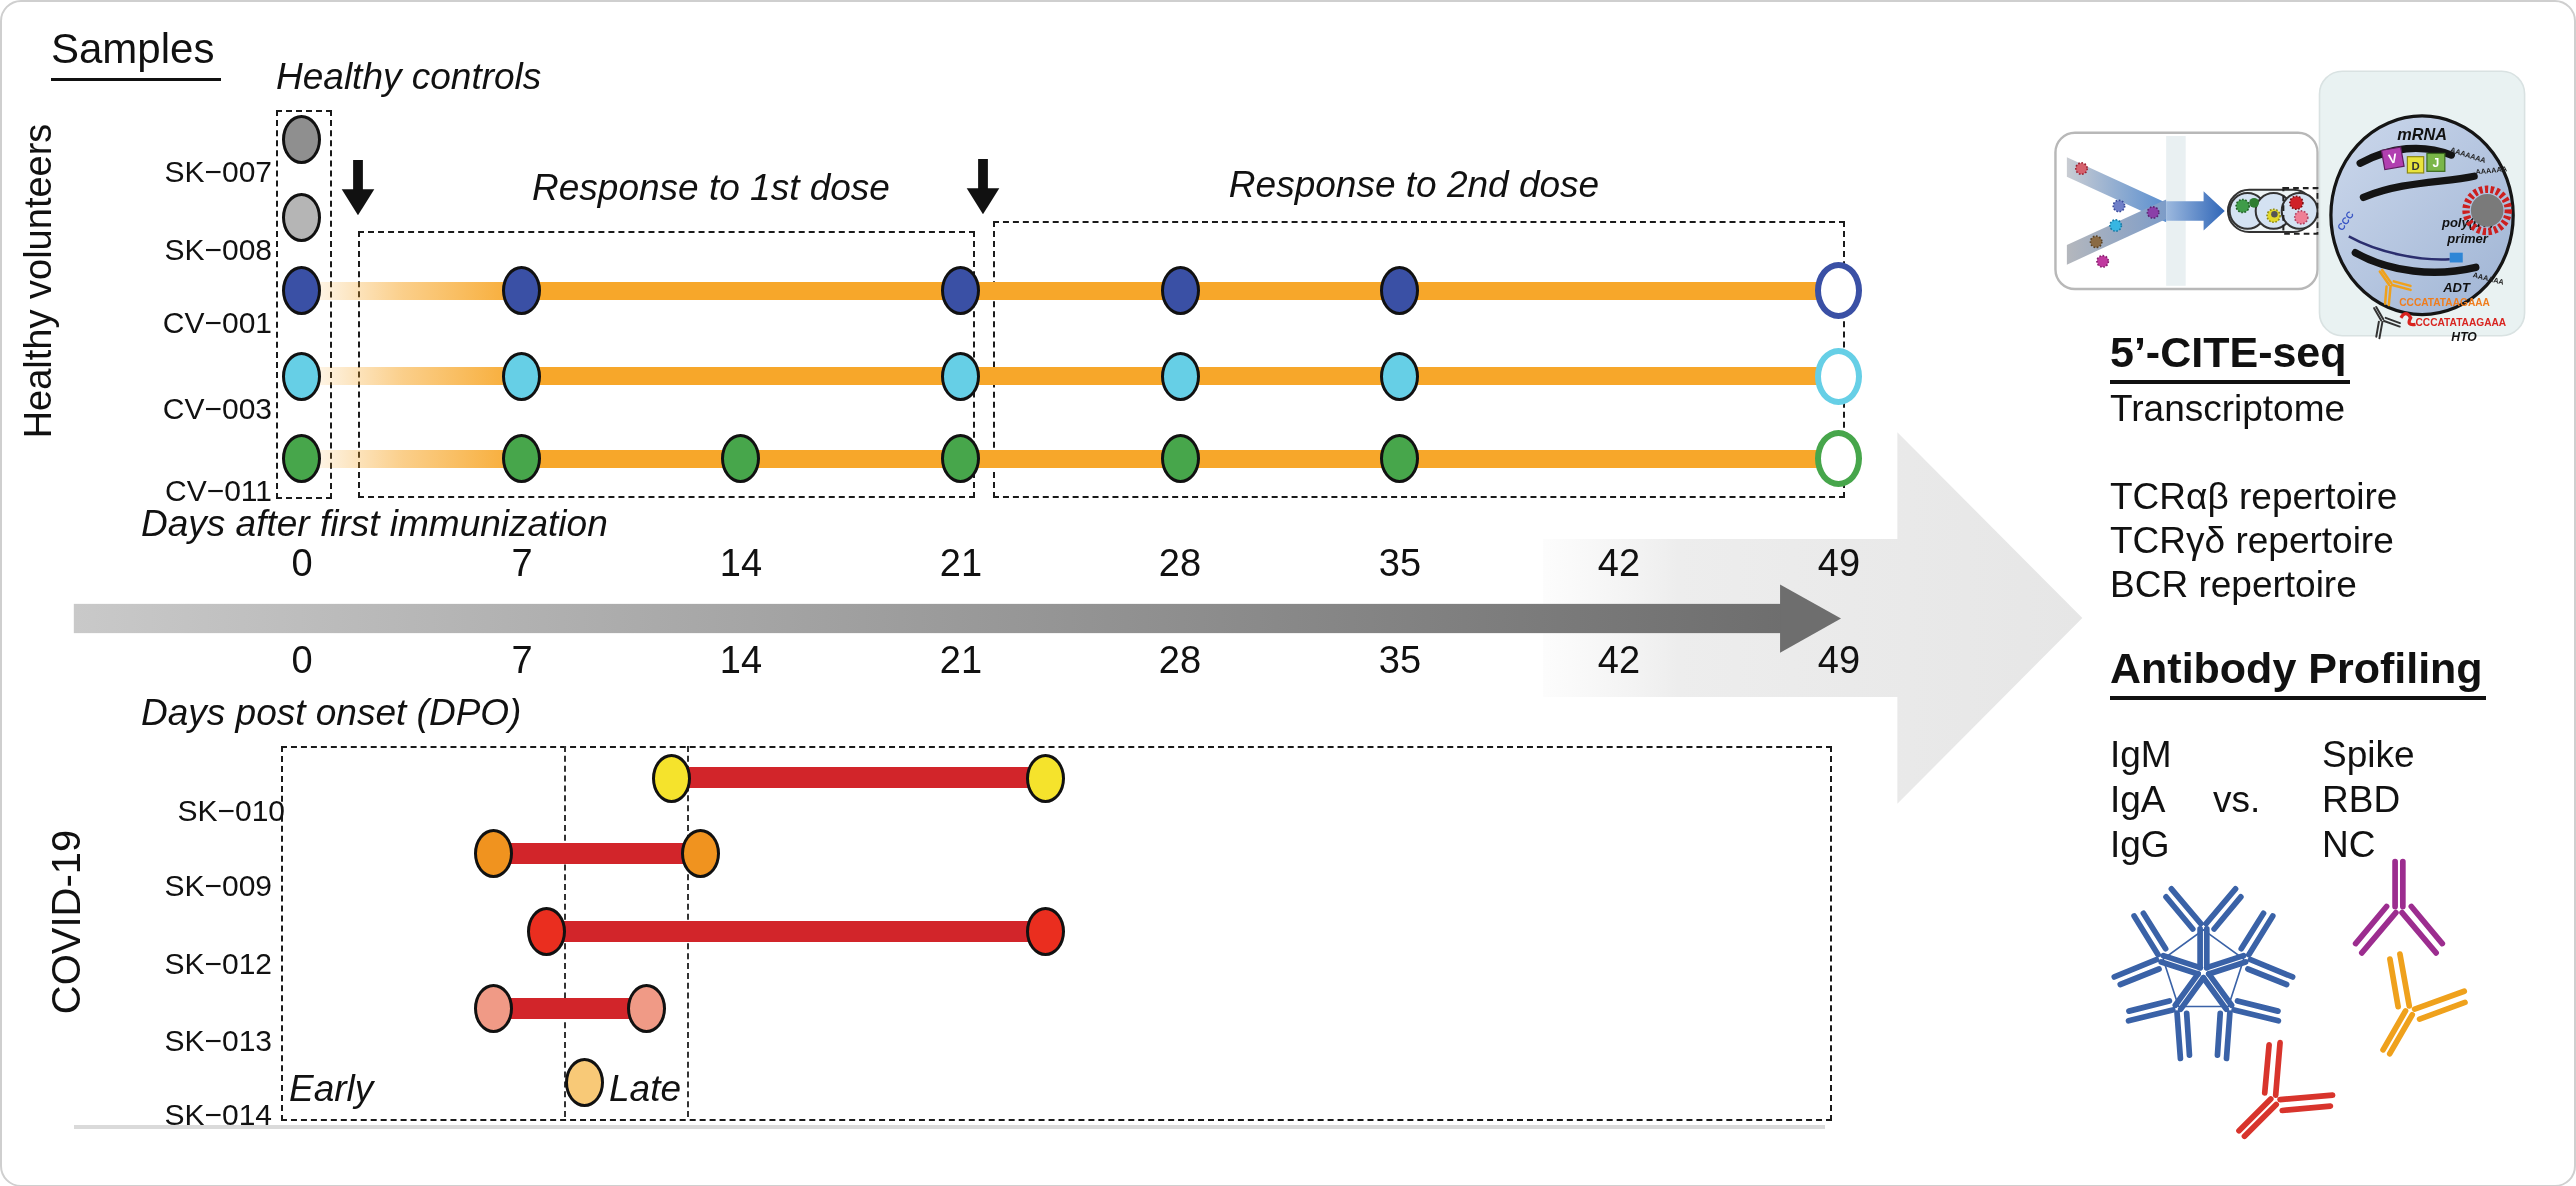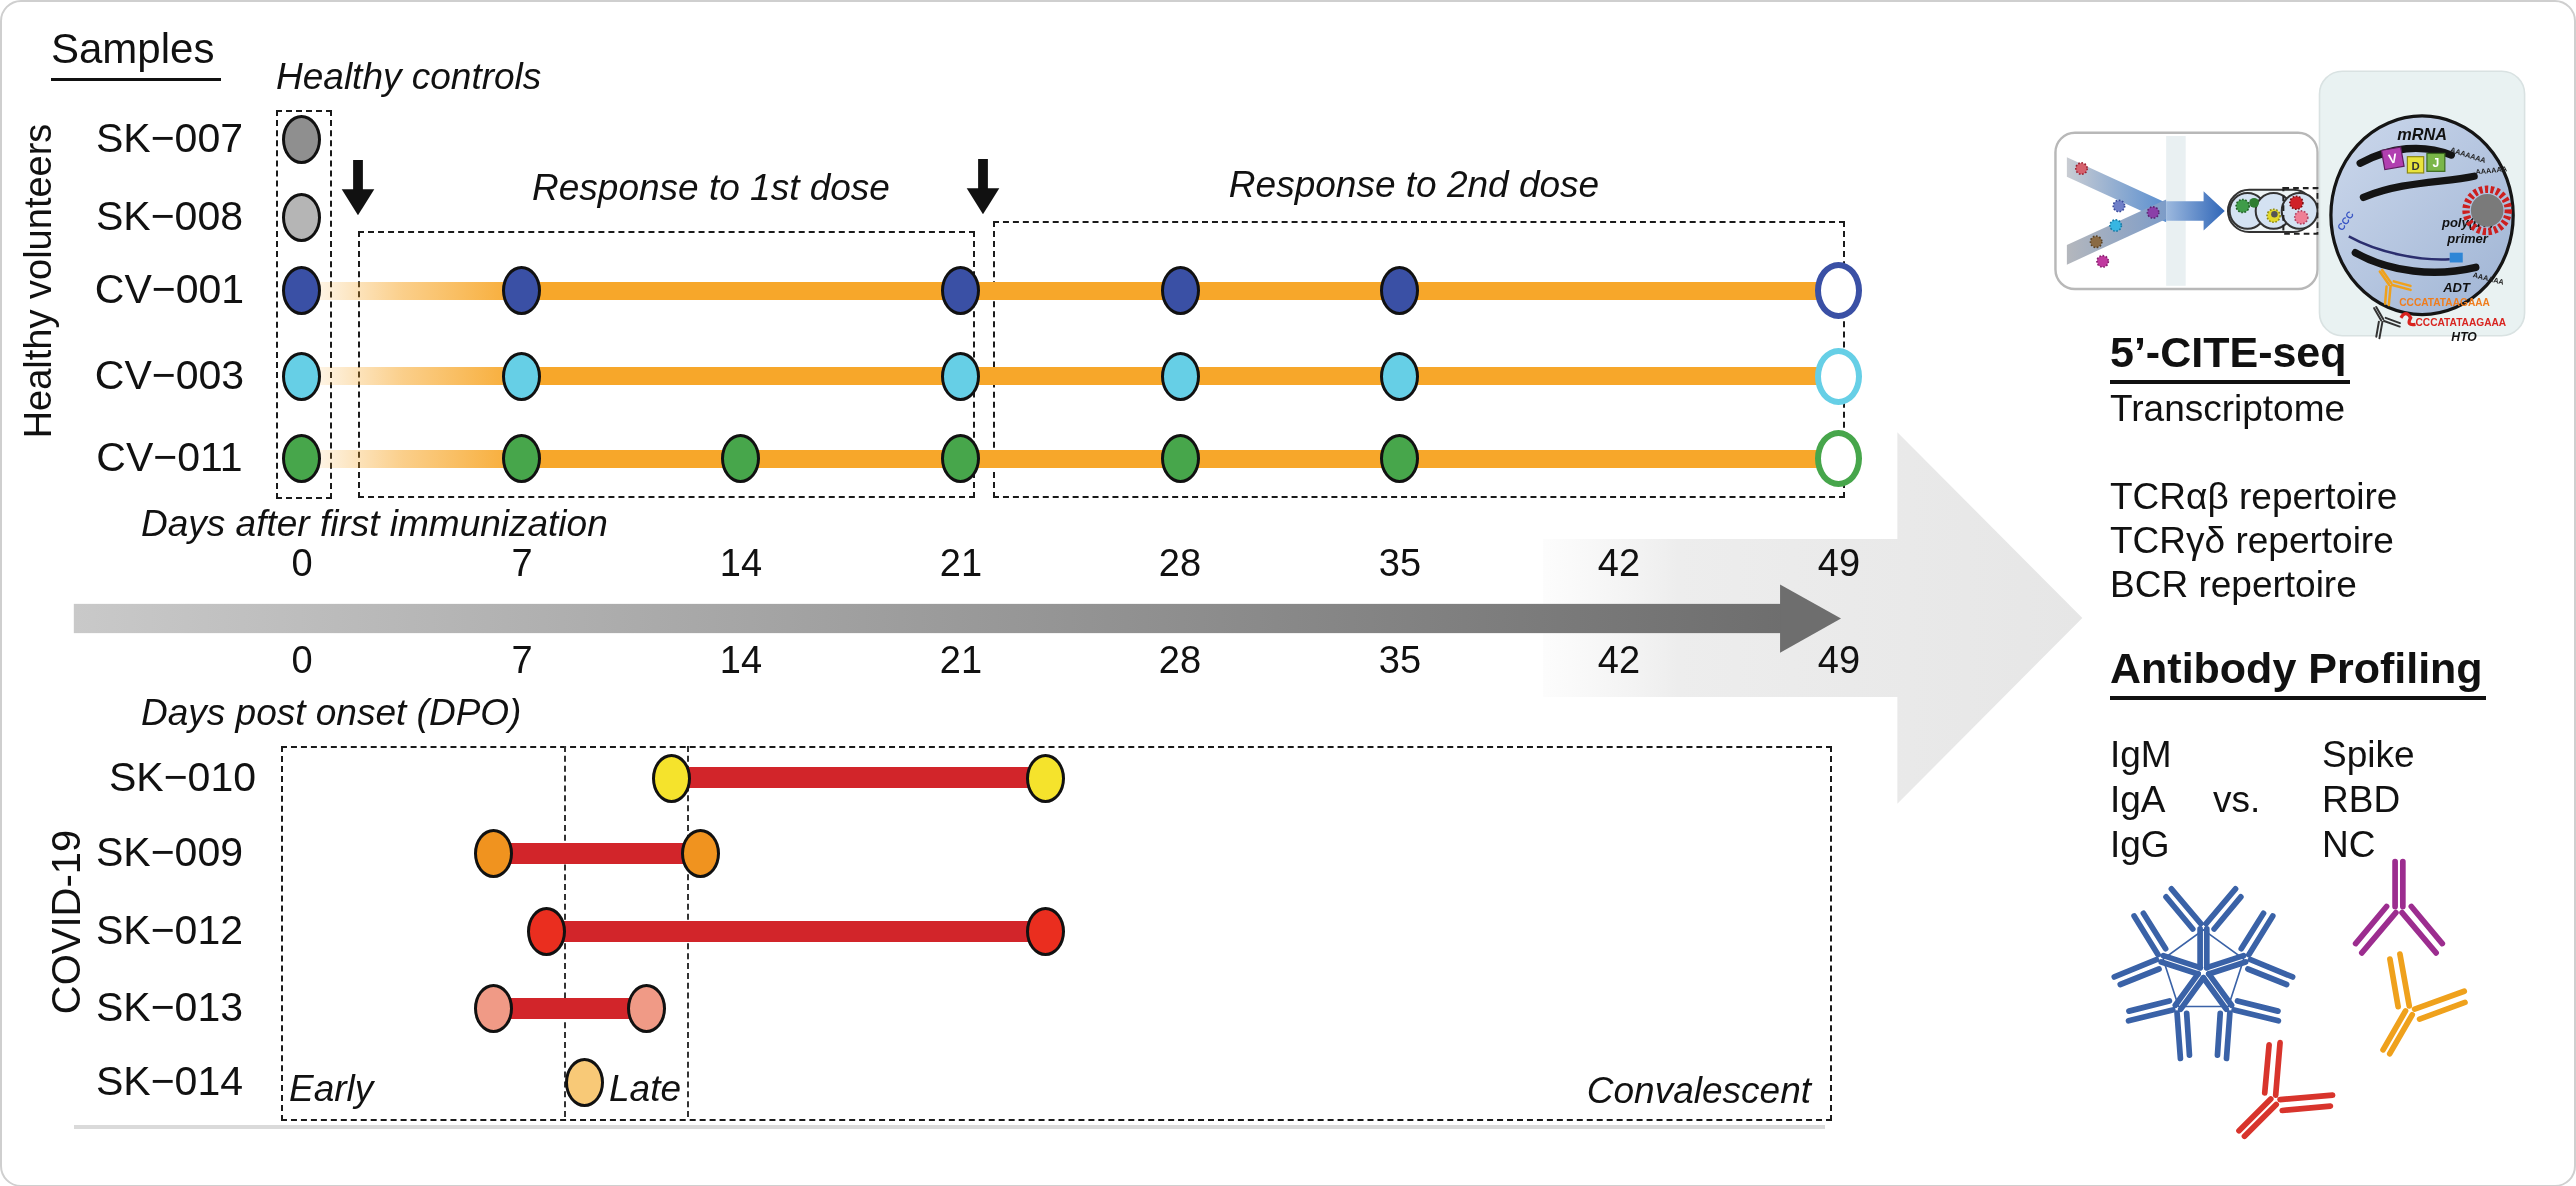--- a/index.html
+++ b/index.html
@@ -9,21 +9,21 @@
     font-family:"Liberation Sans","DejaVu Sans",sans-serif;color:#111;
   }
   .abs{position:absolute;}
   .nowrap{white-space:nowrap;}
   .rot{transform:translate(-50%,-50%) rotate(-90deg);transform-origin:center;}
   .ctr{transform:translate(-50%,-50%);}
   .cx{transform:translateX(-50%);}
   .title-u{font-size:42px;border-bottom:3.3px solid #111;padding:0 6.5px 4.9px 0;}
   .big-u{font-size:43px;font-weight:bold;border-bottom:4.1px solid #111;padding:0 3.3px 3.3px 0;}
   .grouplab{font-size:38px;}
-  .rowlabel{width:205px;text-align:center;font-size:41px;}
+  .rowlabel{width:205px;text-align:right;font-size:30px;margin-top:40px;}
   .ann{font-size:37px;font-style:italic;}
   .tick{font-size:38px;}
   .listitem{font-size:37px;}
   .iso{font-size:37px;}
   .dashbox{border:2.4px dashed #1a1a1a;}
   .vdash{border-left:2.4px dashed #333;width:0;}
   .hline{background:#f7a72a;height:18px;border-radius:9px;
     background:linear-gradient(90deg, rgba(247,167,42,0.05) 0px, rgba(247,167,42,0.55) 98px, #f7a72a 228px);}
   .dot{width:39px;height:49px;border:3.3px solid #111;border-radius:50%;box-sizing:border-box;}
   .opendot{width:47px;height:57px;border:6.5px solid #000;border-radius:50%;background:#fff;box-sizing:border-box;}
@@ -79,21 +79,20 @@
     </defs>
     <rect x="0" y="38" width="2105" height="36" fill="url(#ga)"></rect>
     <polygon points="2100,14 2100,98 2175,56" fill="#6e6e6e"></polygon>
   </svg>
 
   <div class="abs dashbox" style="left:279px;top:744px;width:1547px;height:371px;"></div>
   <div class="abs vdash" style="left:562px;top:744px;height:371px;"></div>
   <div class="abs vdash" style="left:685px;top:744px;height:371px;"></div>
   <div class="abs ann nowrap" style="left:287px;top:1066px;">Early</div>
   <div class="abs ann nowrap" style="left:607px;top:1066px;">Late</div>
-  <div class="abs ann nowrap" style="left:1467px;top:1068px;width:342px;text-align:right;">Convalescent</div>
   <div class="abs" style="left:72px;top:1123px;width:1751px;height:4.1px;background:#dadada;"></div>
 
   <div id="gen" class="abs" style="left:0;top:0;width:100%;height:100%;">
       <div class="abs rowlabel" style="left:65px;top:113px;">SK−007</div>
       <div class="abs dot" style="left:280px;top:113px;background:#8f8f8f;z-index:4;"></div>
       <div class="abs rowlabel" style="left:65px;top:191px;">SK−008</div>
       <div class="abs dot" style="left:280px;top:191px;background:#b5b5b5;z-index:4;"></div>
       <div class="abs rowlabel" style="left:65px;top:264px;">CV−001</div>
       <div class="abs hline" style="left:303px;top:280px;width:1535px;"></div>
       <div class="abs dot" style="left:280px;top:264px;background:#3a50a5;z-index:4;"></div>

